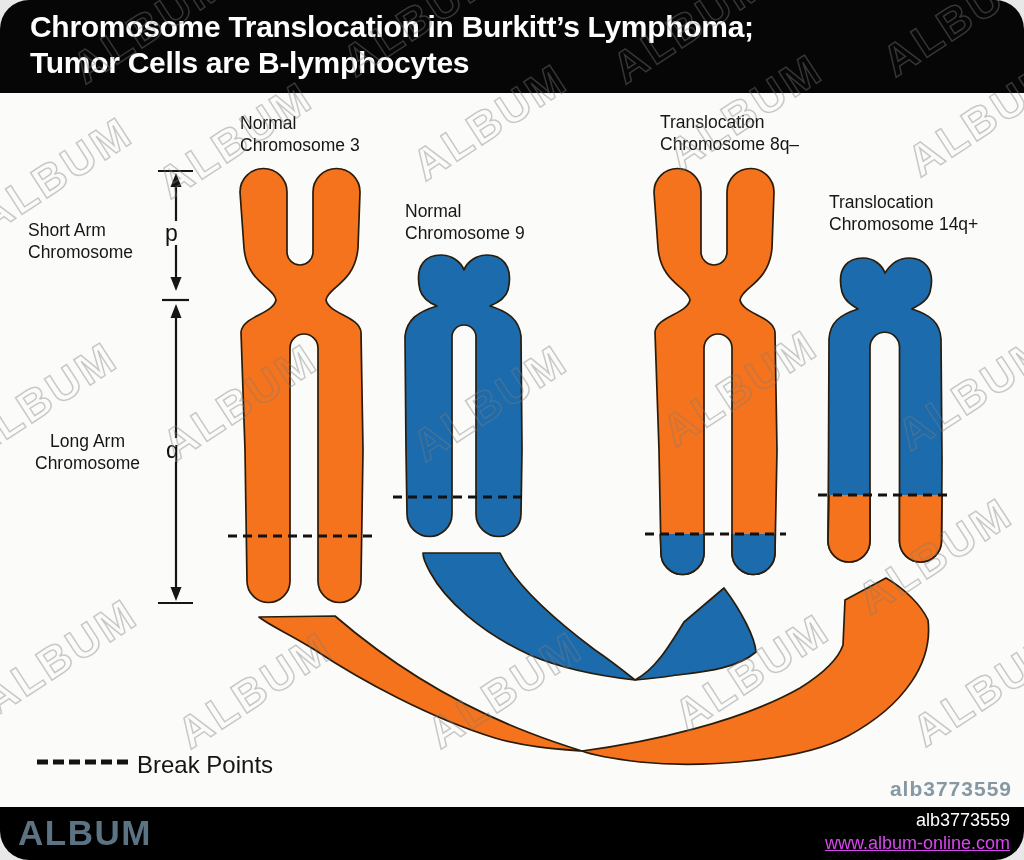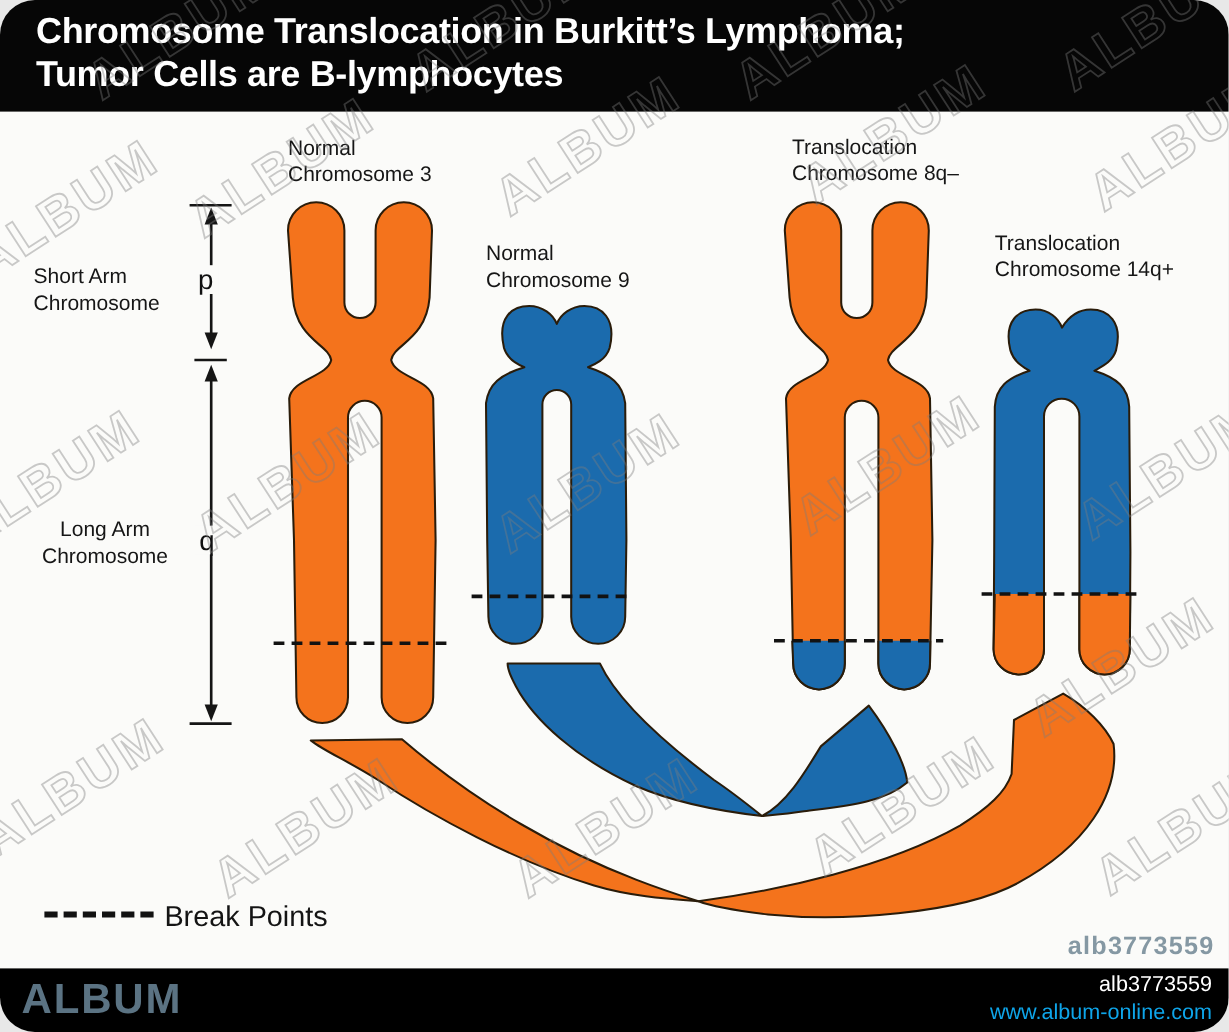--- a/index.html
+++ b/index.html
@@ -22,21 +22,21 @@
   .pq{position:absolute;font-size:23px;color:#111;background:var(--c-paper,#FBFBF9);
       padding:0 4px;z-index:3;line-height:24px;}
   .legend-text{position:absolute;left:137px;top:751px;font-size:24px;color:#141414;z-index:3;}
   .corner-id{position:absolute;right:12px;top:777px;font-size:21px;font-weight:700;
              letter-spacing:1px;color:var(--c-corner_id,#8598A3);z-index:3;}
   
   .footer{position:absolute;left:0;top:807px;width:1024px;height:53px;background:#000;z-index:3;}
   .footer-logo{position:absolute;left:18px;top:6px;font-size:35px;font-weight:800;
                letter-spacing:1.5px;color:var(--c-footer_logo,#5B7383);}
   .footer-id{position:absolute;right:14px;top:3px;font-size:18px;color:#fff;}
-  .footer-web{position:absolute;right:14px;top:26px;font-size:18px;color:#0ea5e9;}
+  .footer-web{position:absolute;right:14px;top:26px;font-size:18px;color:#d946ef;text-decoration:underline;}
   
   .wm{position:absolute;transform:translate(-50%,-50%) rotate(-33deg);
       font-size:44px;font-weight:700;letter-spacing:3px;color:transparent;
       -webkit-text-stroke:1.5px rgba(125,125,125,0.40);z-index:4;pointer-events:none;}
 </style>
 </head>
 <body>
 
 <div class="stage">
 

